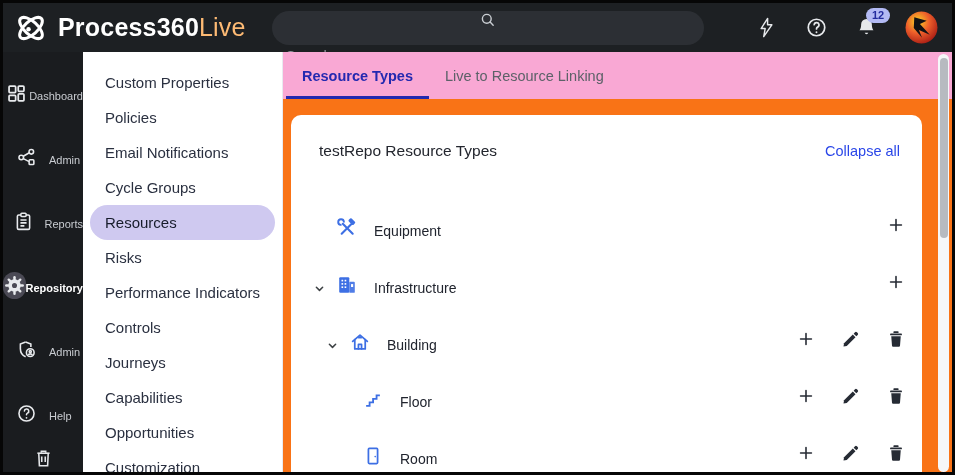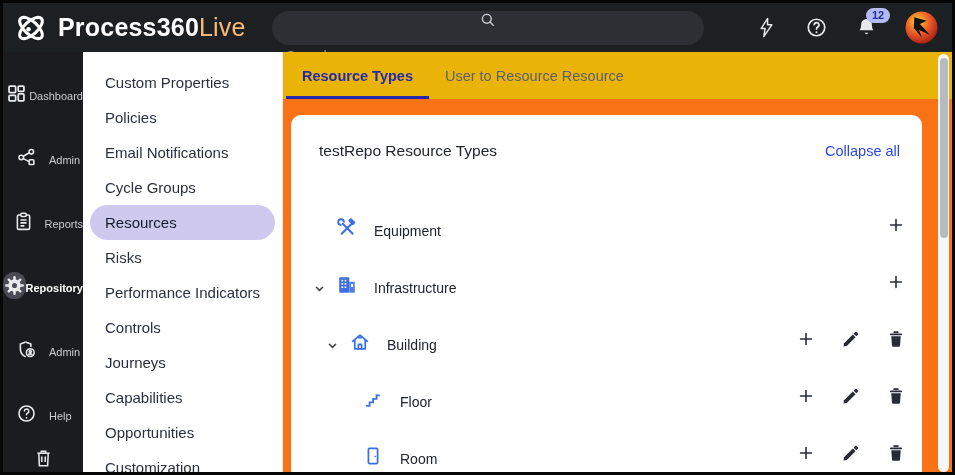--- a/index.html
+++ b/index.html
@@ -50,21 +50,21 @@
   .rail-trash svg { width:100%; height:100%; }
 
   
   .menu { width:200px; background:#fff; padding-top:13px; flex:none; border-right:1px solid #e9eaef; }
   .menu-item { height:35px; display:flex; align-items:center; padding-left:15px; font-size:15px;
                color:#2a3040; border-radius:17.5px; margin:0 7px; cursor:pointer; white-space:nowrap; }
   .menu-item.active { background:#cfc9f0; color:#171c2b; }
 
   
   main { flex:1; position:relative; display:flex; flex-direction:column; min-width:0; }
-  .tabbar { height:47px; background:#eab308; display:flex; align-items:stretch; padding-left:3px; flex:none; }
+  .tabbar { height:47px; background:#f9a8d4; display:flex; align-items:stretch; padding-left:3px; flex:none; }
   .tab { border:none; background:none; font-size:14.5px; color:#5c6168; padding:0 16px;
          position:relative; cursor:pointer; white-space:nowrap; }
   .tab.active { color:#2429b0; font-weight:700; }
   .tab.active::after { content:""; position:absolute; left:0; right:0; bottom:0; height:3px;
                        background:#2429b0; }
   .canvas { flex:1; background:#f97316; padding:16px 30px 4px 8px; overflow:hidden; }
   .card { background:#fff; border-radius:10px; height:110%; }
   .card-head { display:flex; align-items:center; justify-content:space-between;
                padding:27px 22px 22px 28px; }
   .card-title { font-size:15.5px; font-weight:500; color:#23262e; }
@@ -272,21 +272,21 @@
           <span>Customization</span>
         </div>
     </nav>
 
     <main>
       <div class="tabbar">
         <button class="tab active">
             <span>Resource Types</span>
           </button>
           <button class="tab">
-            <span>User to Resource Resource</span>
+            <span>Live to Resource Linking</span>
           </button>
       </div>
 
       <section class="canvas">
         <div class="card">
           <div class="card-head">
             <h2 class="card-title">testRepo Resource Types</h2>
             <a class="collapse-link">Collapse all</a>
           </div>
           <div class="rows">

